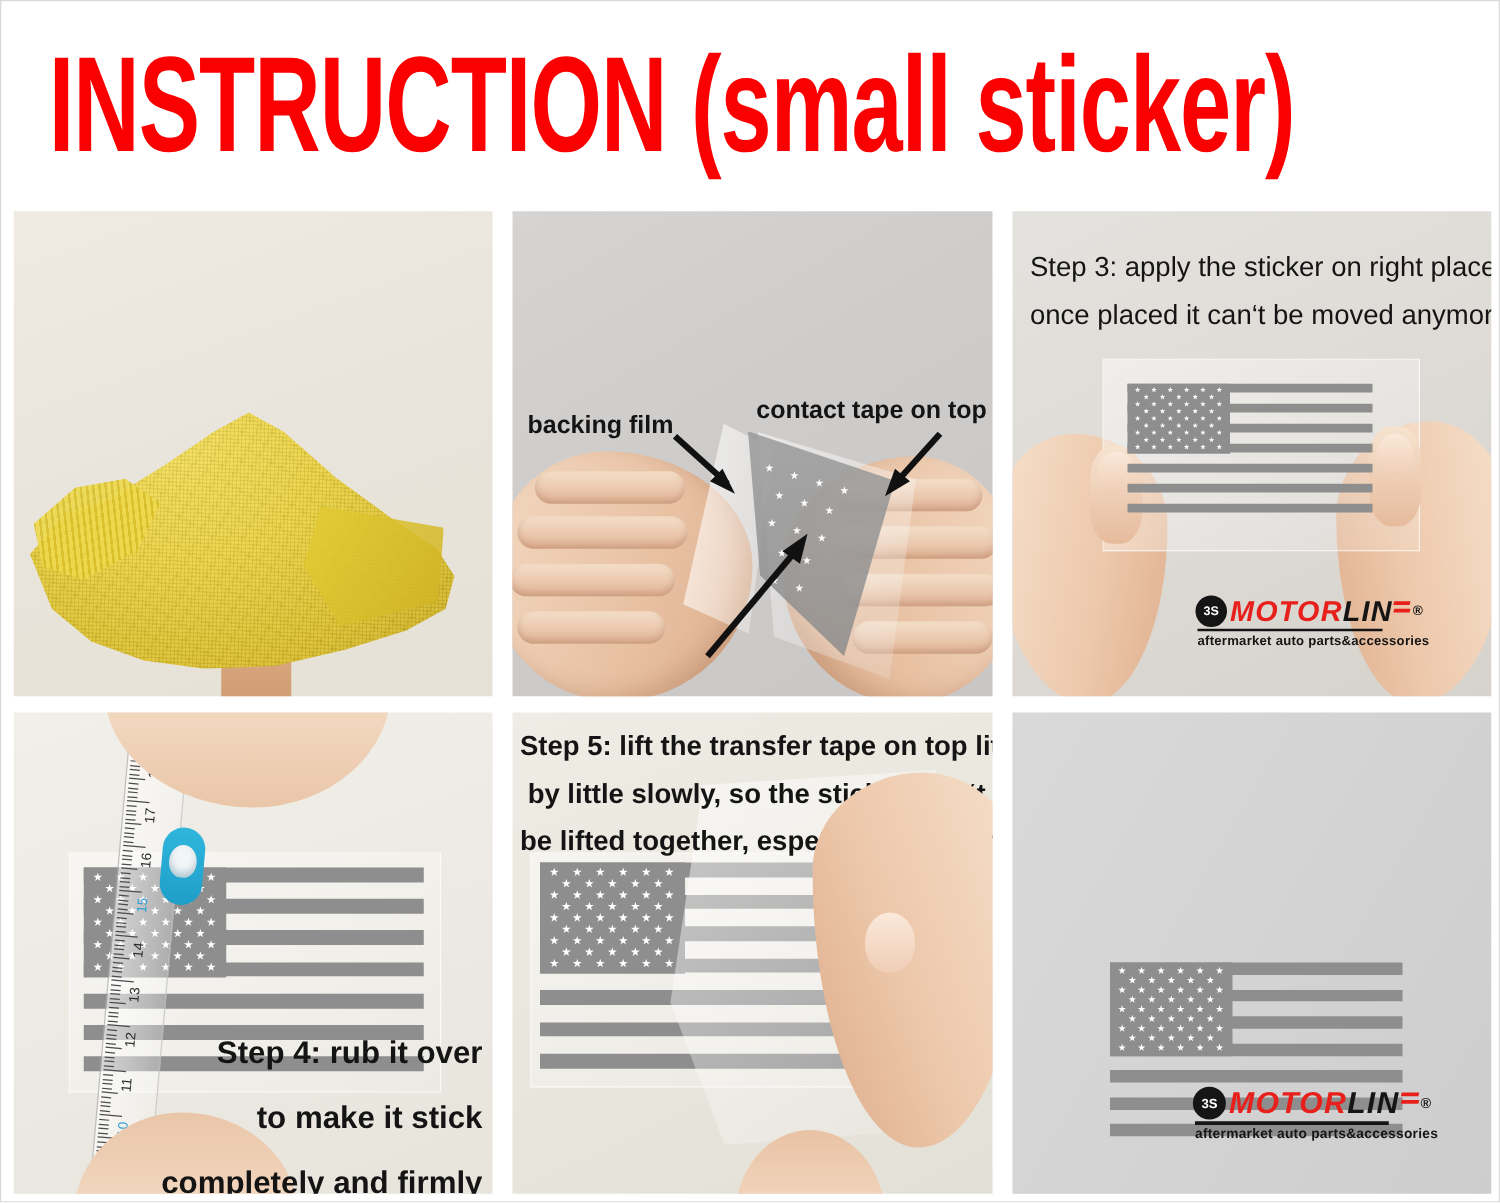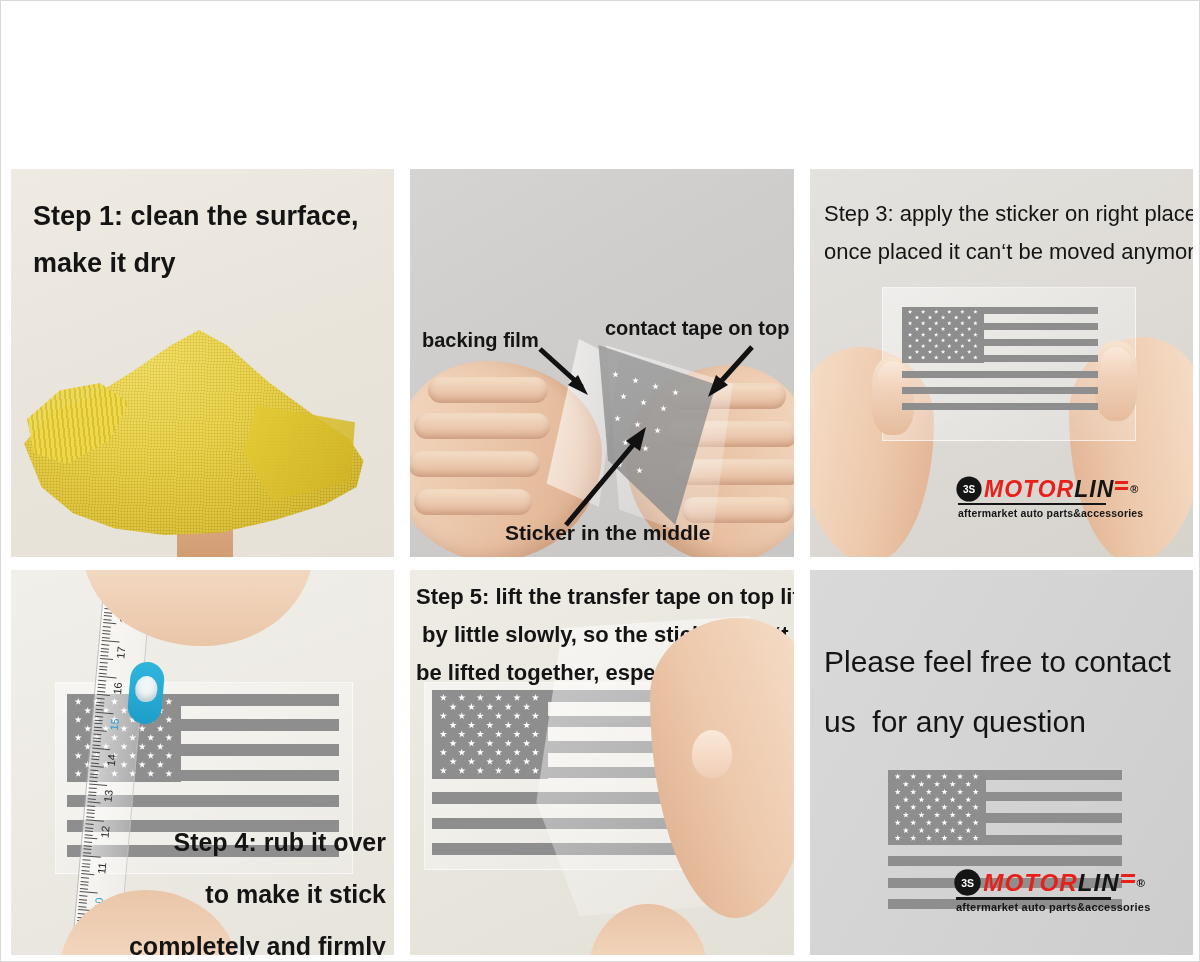--- a/index.html
+++ b/index.html
@@ -263,26 +263,27 @@
 
   
   .p6{background:linear-gradient(120deg,#d9d9d9 0%,#d4d4d4 45%,#cdcdcd 100%);}
   .p6 .t1{left:14px;top:62px;font-size:30px;line-height:60px;font-weight:normal;}
 </style>
 </head>
 <body>
 
 <div class="sheet">
 
+  <div class="header">
+    <div class="title">INSTRUCTION (small sticker)</div>
+  </div>
 
   <div class="grid">
 
     <div class="panel p1">
-      <div class="ptext t1">Step 1: clean the surface,
-make it dry</div>
       <div class="towel-wrap">
         <div class="arm"></div>
         <div class="towel"></div>
         <div class="towel-fold"></div>
         <div class="towel-hem"></div>
       </div>
     </div>
 
     <div class="panel p2">
 
@@ -313,21 +314,20 @@
         <span class="star" style="left:58px;top:82px;"></span>
         <span class="star" style="left:26px;top:94px;"></span>
         <span class="star" style="left:46px;top:100px;"></span>
         <span class="star" style="left:20px;top:116px;"></span>
         <span class="star" style="left:40px;top:122px;"></span>
       </div>
       <div class="tape"></div>
 
       <div class="ptext lbl-bf">backing film</div>
       <div class="ptext lbl-tt">contact tape on top</div>
-      <div class="ptext lbl-sm">Sticker in the middle</div>
 
       <div class="arrow" style="left:128px;top:178px;">
         <svg width="60" height="54" viewBox="0 0 60 54">
           <path d="M2 2 L44 40" stroke="#111" stroke-width="5" fill="none"></path>
           <path d="M50 48 L30 38 L40 28 Z" fill="#111"></path>
         </svg>
       </div>
       <div class="arrow" style="left:290px;top:176px;">
         <svg width="56" height="58" viewBox="0 0 56 58">
           <path d="M52 2 L16 42" stroke="#111" stroke-width="5" fill="none"></path>
@@ -702,22 +702,20 @@
           </div>
         </div>
 
       <div class="liftfilm"></div>
       <div class="handR5"></div>
       <div class="nail" style="z-index:42;right:62px;top:160px;width:40px;height:48px;"></div>
       <div class="handB5"></div>
     </div>
 
     <div class="panel p6">
-      <div class="ptext t1">Please feel free to contact
-us  for any question</div>
       <div class="flag" id="flag6" style="left:78px;top:200px;width:234px;height:140px;">
           <div class="fstripe" style="top: 0px; height: 9.90769px; width: 234px; background: rgb(142, 142, 142);"></div>
           <div class="fstripe" style="top: 21.5385px; height: 9.90769px; width: 234px; background: rgb(142, 142, 142);"></div>
           <div class="fstripe" style="top: 43.0769px; height: 9.90769px; width: 234px; background: rgb(142, 142, 142);"></div>
           <div class="fstripe" style="top: 64.6154px; height: 9.90769px; width: 234px; background: rgb(142, 142, 142);"></div>
           <div class="fstripe" style="top: 86.1538px; height: 9.90769px; width: 234px; background: rgb(142, 142, 142);"></div>
           <div class="fstripe" style="top: 107.692px; height: 9.90769px; width: 234px; background: rgb(142, 142, 142);"></div>
           <div class="fstripe" style="top: 129.231px; height: 9.90769px; width: 234px; background: rgb(142, 142, 142);"></div>
           <div class="canton" style="width: 98.28px; height: 75.3846px; background: rgb(142, 142, 142);">
             <div class="star" style="left: 6.46815px; top: 3.33462px; width: 6.40769px; height: 6.40769px; background: rgb(255, 255, 255);"></div>

